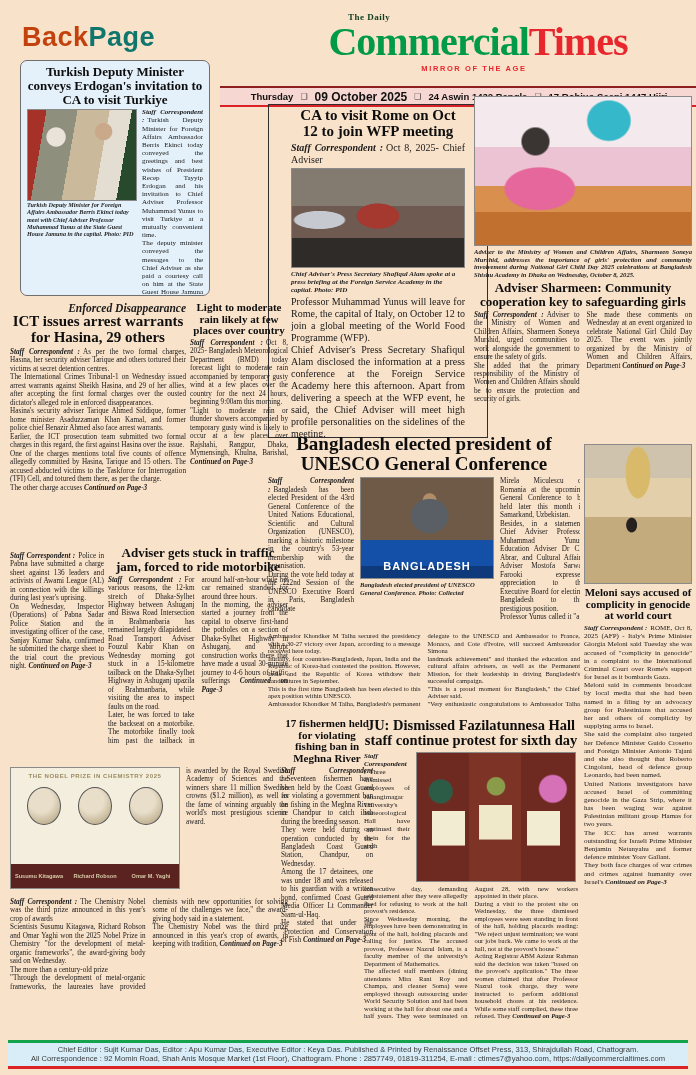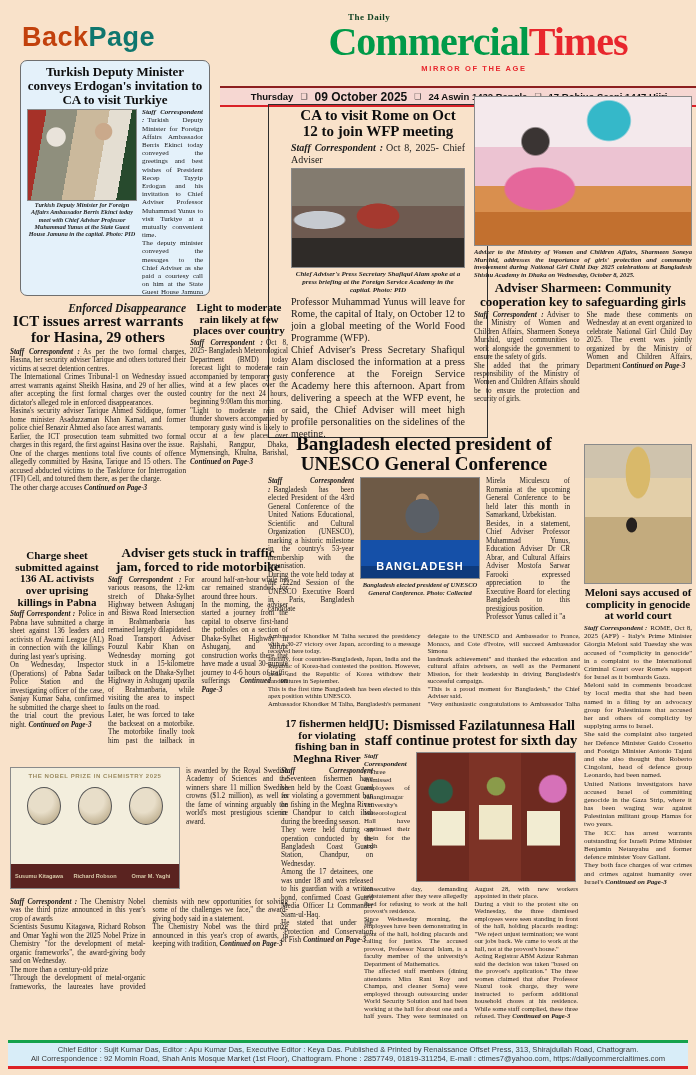--- a/index.html
+++ b/index.html
@@ -30,21 +30,21 @@
   .byline{font-weight:bold;font-style:italic;margin-right:3px}
   .bt{white-space:pre-line}
   .body-text{text-align:justify;color:#191919;overflow:hidden}
   .s62{font-size:6.2px;line-height:1.16}
   .s65{font-size:6.6px;line-height:1.14}
   .s7{font-size:7px;line-height:1.17}
   .s72{font-size:7.2px;line-height:1.18}
   .s74{font-size:10px;line-height:1.2}
   .cont{font-weight:bold;font-style:italic}
   .caption{font-weight:bold;font-style:italic;color:#1f1f1f}
-  .cap-c{text-align:center}.cap-j{text-align:justify}
+  .cap-c{text-align:left}.cap-j{text-align:justify}
   .cols2{column-count:2;column-gap:7px;column-fill:auto}
   .photo{position:relative;overflow:hidden;border:1px solid #8a8a8a}
 
   
   .ph-turkish{height:92px;background:
      radial-gradient(circle at 26% 30%,#e9e3da 0 9%,transparent 10%),
      radial-gradient(circle at 70% 24%,#caa98b 0 8%,transparent 9%),
      linear-gradient(100deg,#a63128 0 15%,#8f8f7d 15% 40%,#cbb99c 40% 66%,#e4ded2 66% 84%,#274a2d 84%)}
   .ph-ca{height:100px;background:
      radial-gradient(ellipse at 50% 48%,#a5392f 0 17%,transparent 18%),
@@ -189,21 +189,20 @@
 
   <div class="abs blk-rain">
     <div class="headline h11">Light to moderate rain likely at few places over country</div>
     <div class="body-text s72 mt2" style="height:186px">
       <span class="byline">Staff Correspondent :</span><span class="bt">Oct 8, 2025- Bangladesh Meteorological Department (BMD) today forecast light to moderate rain accompanied by temporary gusty wind at a few places over the country for the next 24 hours, beginning 9:00am this morning.
 "Light to moderate rain or thunder showers accompanied by temporary gusty wind is likely to occur at a few places over Rajshahi, Rangpur, Dhaka, Mymensingh, Khulna, Barishal,</span> <span class="cont">Continued on Page-3</span>
     </div>
   </div>
 
   <div class="abs blk-charge">
-    <div class="headline h11">Charge sheet submitted against 136 AL activists over uprising killings in Pabna</div>
     <div class="body-text s72 mt2" style="height:148px">
       <span class="byline">Staff Correspondent :</span><span class="bt">Police in Pabna have submitted a charge sheet against 136 leaders and activists of Awami League (AL) in connection with the killings during last year's uprising.
 On Wednesday, Inspector (Operations) of Pabna Sadar Police Station and the investigating officer of the case, Sanjay Kumar Saha, confirmed he submitted the charge sheet to the trial court the previous night.</span> <span class="cont">Continued on Page-3</span>
     </div>
   </div>
 
   <div class="abs blk-traffic">
     <div class="headline h13">Adviser gets stuck in traffic jam, forced to ride motorbike</div>
     <div class="body-text s72 cols2 mt2" style="height:178px">
       <span class="byline">Staff Correspondent :</span><span class="bt">For various reasons, the 12-km stretch of Dhaka-Sylhet Highway between Ashuganj and Biswa Road Intersection in Brahmanbaria has remained largely dilapidated.
@@ -241,21 +240,21 @@
     </div>
   </div>
 
   <div class="abs blk-unesco">
     <div class="headline h17">Bangladesh elected president of UNESCO General Conference</div>
     <div class="row">
       <div class="body-text s72" style="width:86px;height:152px;flex:0 0 auto">
         <span class="byline">Staff Correspondent :</span><span class="bt">Bangladesh has been elected President of the 43rd General Conference of the United Nations Educational, Scientific and Cultural Organization (UNESCO), marking a historic milestone in the country's 53-year membership with the organisation.
 During the vote held today at the 222nd Session of the UNESCO Executive Board in Paris, Bangladesh candidate</span>
       </div>
-      <div style="width:120px;flex:0 0 auto">
+      <div style="width:134px;flex:0 0 auto">
         <div class="photo ph-unesco">
           <div class="plate">BANGLADESH</div>
         </div>
         <div class="caption cap-c s65 mt2">Bangladesh elected president of UNESCO General Conference. Photo: Collected</div>
       </div>
       <div class="body-text s72" style="width:84px;height:152px;flex:0 0 auto">
         <span class="bt">Mirela Miculescu of Romania at the upcoming General Conference to be held later this month in Samarkand, Uzbekistan.
 Besides, in a statement, Chief Adviser Professor Muhammad Yunus, Education Adviser Dr CR Abrar, and Cultural Affairs Adviser Mostofa Sarwar Farooki expressed appreciation to the Executive Board for electing Bangladesh to this prestigious position.
 Professor Yunus called it "a</span>
       </div>

